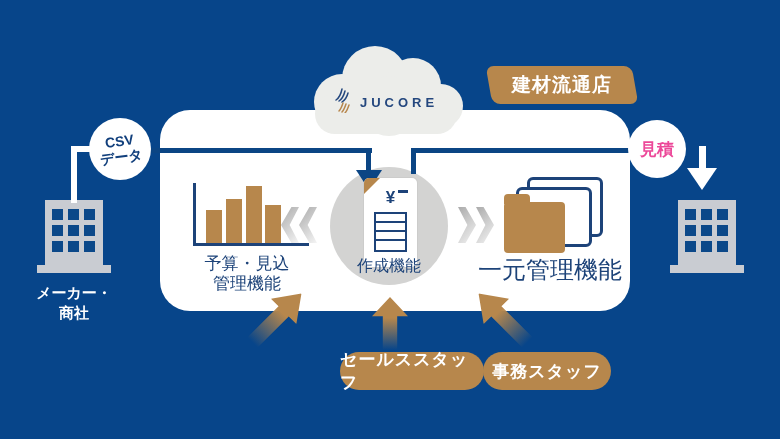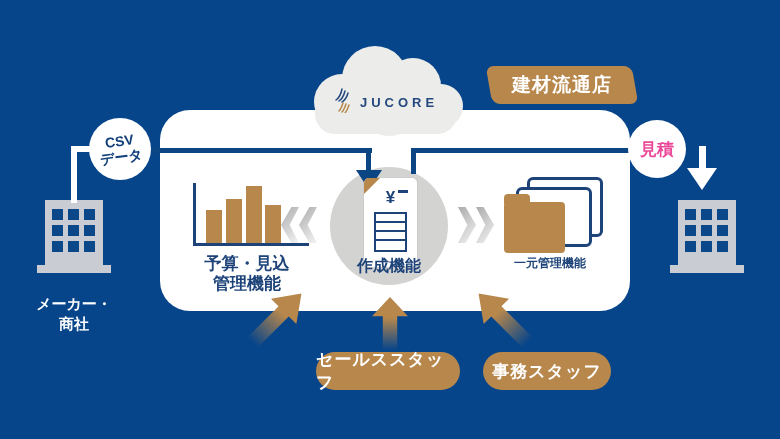--- a/index.html
+++ b/index.html
@@ -78,21 +78,21 @@
   .folder{left:504px;top:202px;width:61px;height:51px;background:#b7874c;border-radius:4px;z-index:6;}
   .folder::before{content:"";position:absolute;left:0;top:-8px;width:26px;height:10px;background:#b7874c;
     border-radius:4px 4px 0 0;}
 
   
   .chev{width:18px;height:36px;z-index:6;background:linear-gradient(135deg,#ababab,#f4f4f4);}
   .chev.left{clip-path:polygon(100% 0,58% 0,0 50%,58% 100%,100% 100%,48% 50%);}
   .chev.right{clip-path:polygon(0 0,42% 0,100% 50%,42% 100%,0 100%,52% 50%);}
 
   
-  .feat-label{color:#1d4379;font-weight:bold;text-align:center;z-index:7;line-height:1.2;}
+  .feat-label{color:#1d4379;font-weight:normal;text-align:center;z-index:7;line-height:1.2;}
 
   
   .role{height:38px;background:#b7874c;border-radius:19px;z-index:3;
     display:flex;align-items:center;justify-content:center;
     color:#fff;font-size:17px;font-weight:bold;letter-spacing:1px;}
   .up-arrow{z-index:6;
     clip-path:polygon(50% 0,100% 35%,70% 35%,70% 100%,30% 100%,30% 35%,0 35%);
     background:linear-gradient(to bottom,#b7874c 0%,#b7874c 38%,rgba(183,135,76,0) 96%);}
 </style>
 </head>
@@ -165,21 +165,21 @@
         <i></i>
         <i></i>
         <i></i>
         <i></i>
         <i></i>
         <i></i>
         <i></i>
       </div>
   </div>
   <div class="abs pedestal" style="left:37px;top:265px;"></div>
-  <div class="abs entity-label" style="left:9px;top:294px;width:130px;">
+  <div class="abs entity-label" style="left:9px;top:283px;width:130px;">
     <span>メーカー・</span><br>
     <span>商社</span>
   </div>
 
   <div class="abs tower" style="left:678px;top:200px;">
     <div class="windows">
         <i></i>
         <i></i>
         <i></i>
         <i></i>
@@ -220,26 +220,26 @@
       </div>
   </div>
   <div class="abs feat-label" style="left:330px;top:256px;width:118px;font-size:16px;">作成機能</div>
 
   <div class="abs chev right" style="left:458px;top:207px;"></div>
   <div class="abs chev right" style="left:476px;top:207px;"></div>
 
   <div class="abs docback" style="left:527px;top:177px;"></div>
   <div class="abs docback" style="left:516px;top:187px;"></div>
   <div class="abs folder"></div>
-  <div class="abs feat-label" style="left:476px;top:256px;width:148px;font-size:12px;">一元管理機能</div>
+  <div class="abs feat-label" style="left:476px;top:256px;width:148px;font-size:24px;">一元管理機能</div>
 
   <div class="abs up-arrow" style="left:258px;top:283px;width:36px;height:72px;transform:rotate(45deg);"></div>
   <div class="abs up-arrow" style="left:372px;top:297px;width:36px;height:55px;"></div>
   <div class="abs up-arrow" style="left:486px;top:283px;width:36px;height:72px;transform:rotate(-45deg);"></div>
 
-  <div class="abs role" style="left:316px;top:352px;width:144px;">
+  <div class="abs role" style="left:340px;top:352px;width:144px;">
     <span>セールススタッフ</span>
   </div>
   <div class="abs role" style="left:483px;top:352px;width:128px;">
     <span>事務スタッフ</span>
   </div>
 
 </div>
 
 </body></html>

